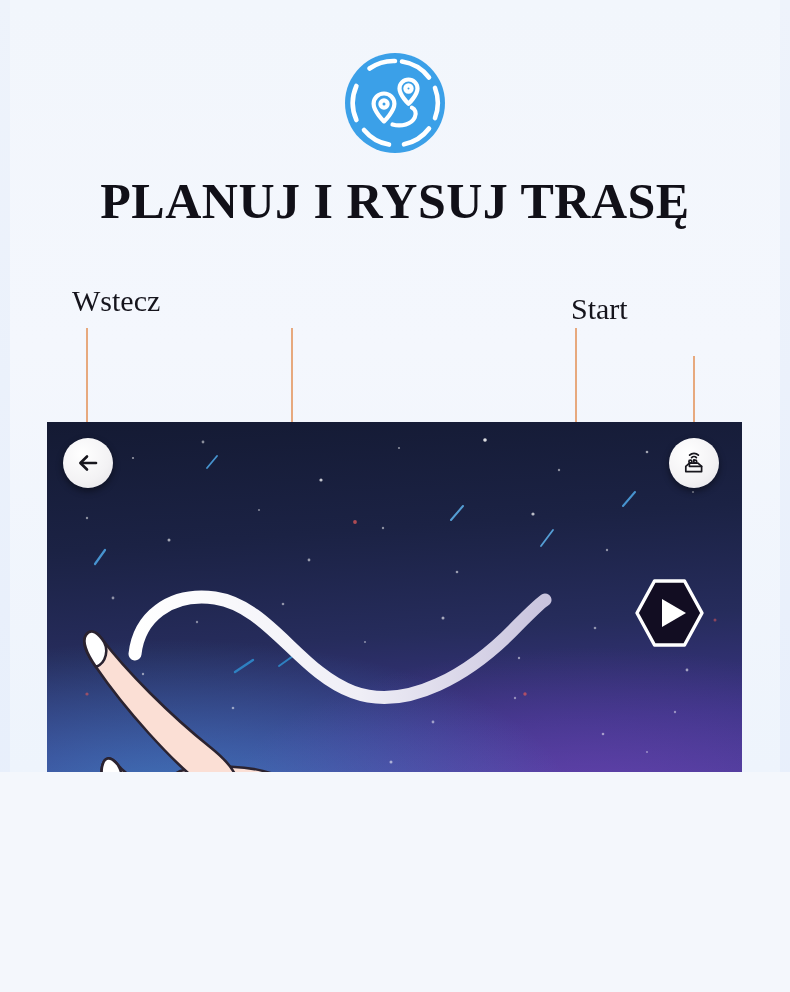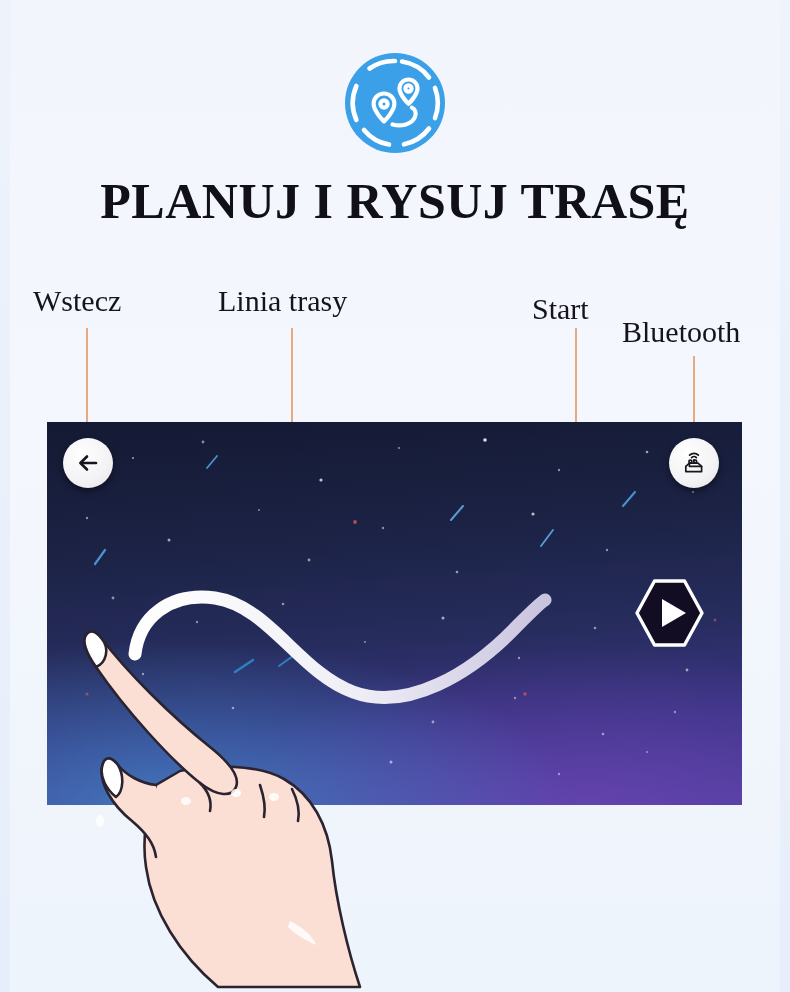--- a/index.html
+++ b/index.html
@@ -9,21 +9,21 @@
   body {
     width: 790px;
     height: 992px;
     overflow: hidden;
     font-family: "Liberation Serif", serif;
     background: #f4f7fc;
   }
   #page {
     position: relative;
     width: 790px;
-    height: 992px;
+    height: 772px;
     background: linear-gradient(180deg,#f2f6fc 0%, #f4f7fd 45%, #eef4fc 100%);
     overflow: hidden;
   }
   
   .edge-left, .edge-right {
     position: absolute;
     top: 0;
     width: 10px;
     height: 992px;
     background: linear-gradient(180deg,#eef3fb 0%,#e6eefb 100%);
@@ -55,20 +55,21 @@
     white-space: nowrap;
   }
 
   
   .anno-label {
     position: absolute;
     font-family: "Liberation Serif", serif;
     font-size: 30px;
     color: #15141c;
     white-space: nowrap;
+    margin-left: 39px;
   }
   #label-wstecz   { left: 33px;  top: 284px; }
   #label-linia    { left: 218px; top: 284px; }
   #label-start    { left: 532px; top: 292px; }
   #label-bluetooth{ left: 622px; top: 315px; }
 
   
   .leader {
     position: absolute;
     background: #e7a97e;
@@ -157,23 +158,21 @@
         <path d="M64.5 27.5c-5 0-9 4-9 9 0 6.6 9 15.3 9 15.3s9-8.7 9-15.3c0-5-4-9-9-9z"></path>
         <circle cx="64.5" cy="36.5" r="3.1"></circle>
         <path d="M48.5 72.5c9 2.6 19-0.4 22.3-7.2 2.1-4.3 0.3-8.2-2.9-9.6"></path>
       </g>
     </svg>
   </div>
 
   <div id="page-title">PLANUJ I RYSUJ TRASĘ</div>
 
   <div class="anno-label" id="label-wstecz">Wstecz</div>
-  <div class="anno-label" id="label-linia">Linia trasy</div>
   <div class="anno-label" id="label-start">Start</div>
-  <div class="anno-label" id="label-bluetooth">Bluetooth</div>
 
   <div class="leader leader-v" id="leader-wstecz"></div>
   <div class="leader leader-v" id="leader-linia"></div>
   <div class="leader leader-v" id="leader-start-v"></div>
   <div class="leader leader-h" id="leader-start-h"></div>
   <div class="leader leader-v" id="leader-bt"></div>
 
   <div id="device-panel">
 
     <svg id="starfield" viewBox="0 0 695 383" aria-hidden="true">

